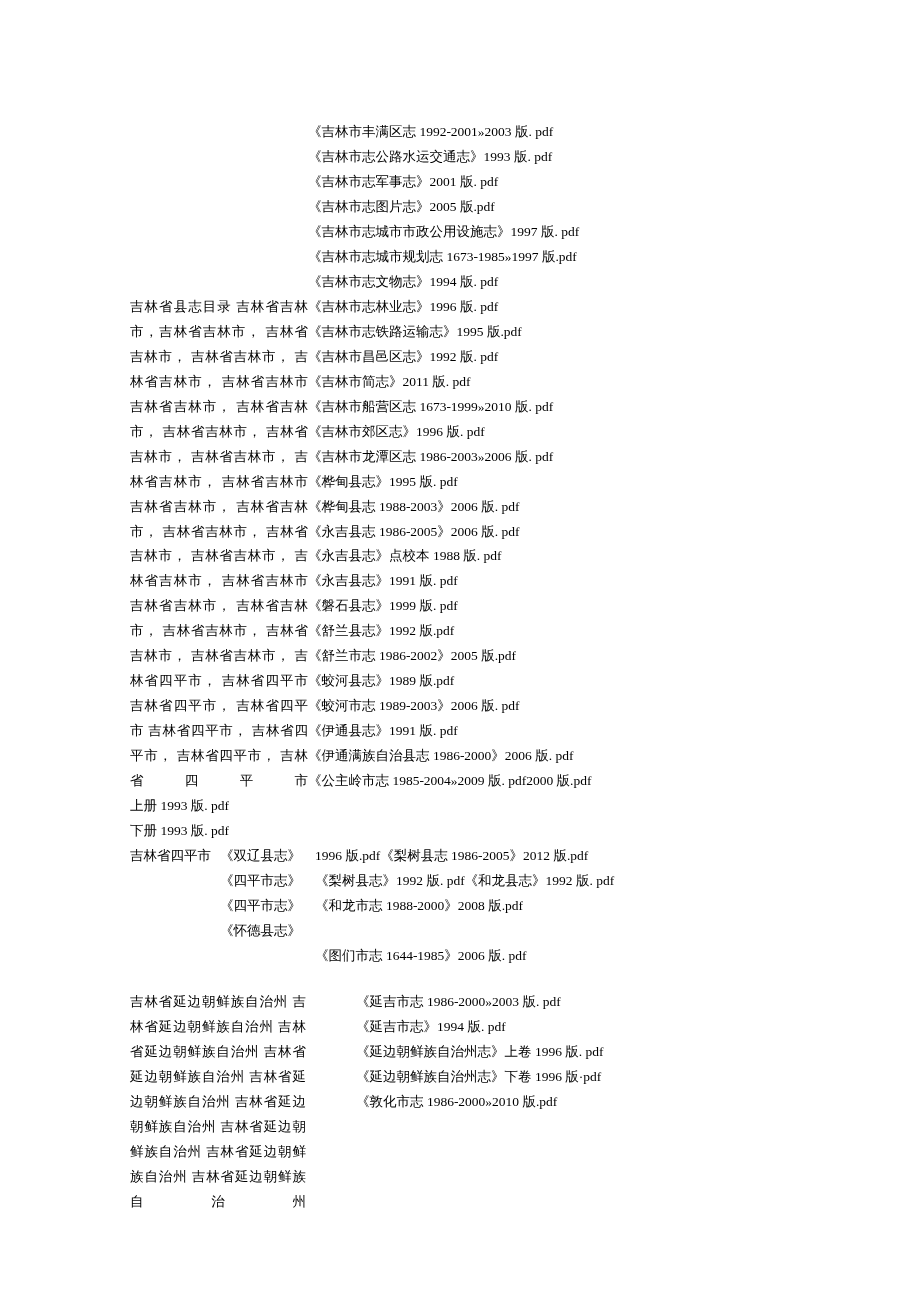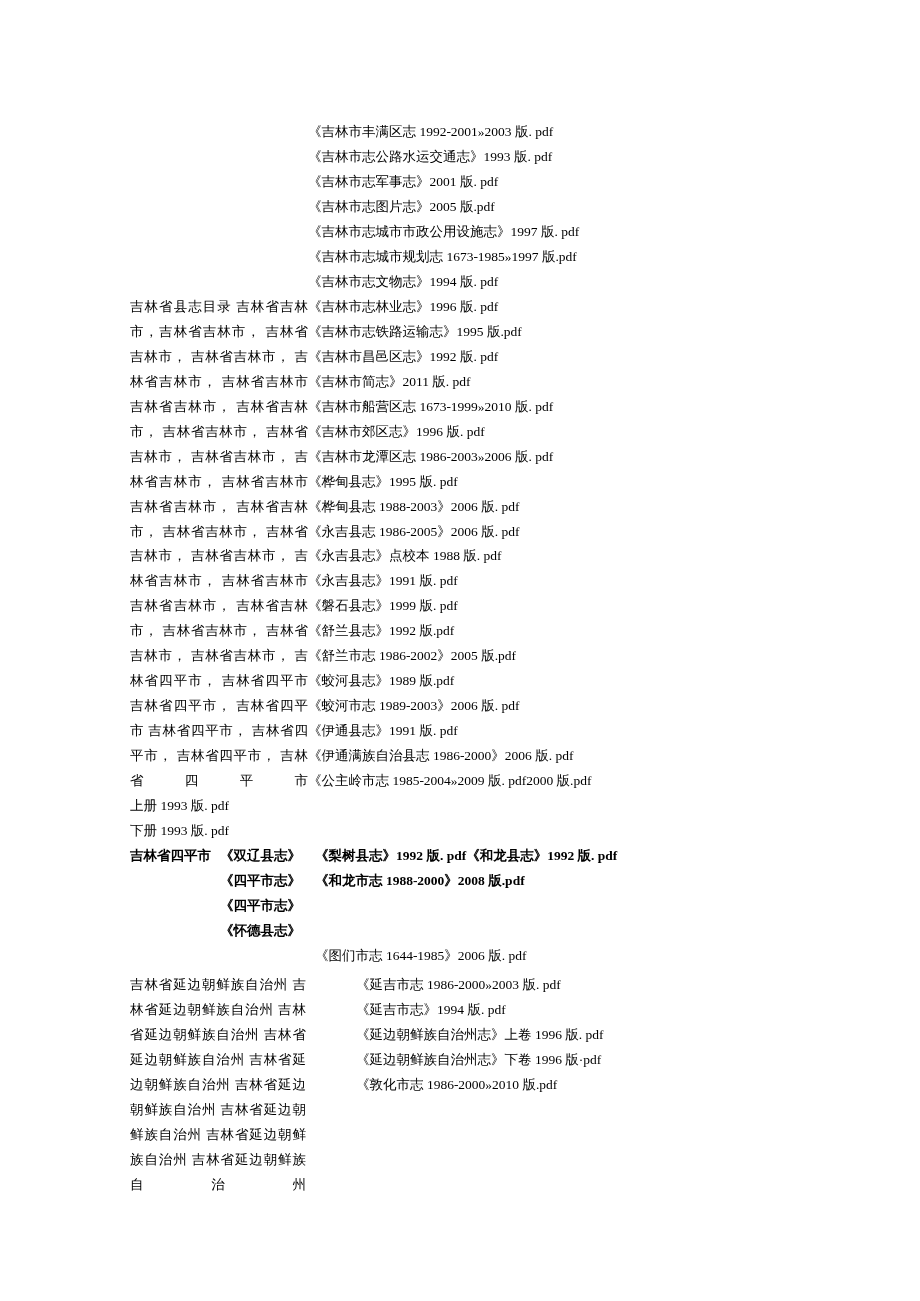--- a/index.html
+++ b/index.html
@@ -20,25 +20,25 @@
     width: 178px;
     flex-shrink: 0;
     text-align: justify;
     text-align-last: justify;
   }
   .right-col {
     flex: 1;
   }
   .row { white-space: nowrap; }
   .tail-block > div { white-space: normal; }
-  .block2-wrap { display: flex; align-items: flex-start; font-weight: bold; }
+  .block2-wrap { display: flex; align-items: flex-start; }
   .b2-left { width: 90px; flex-shrink: 0; }
   .b2-mid { width: 95px; flex-shrink: 0; }
   .b2-right { flex:1; }
-  .block3 { display:flex; align-items:flex-start; margin-top:4px;justify-content:space-between;}
+  .block3 { display:flex; align-items:flex-start; margin-top:21px;justify-content:space-between;}
   .b3-left { width:176px; flex-shrink:0; text-align:justify; text-align-last:justify;}
   .b3-right { flex:1; }
 </style>
 </head>
 <body>
 
 <div class="block1">
   <div class="left-col">吉林省县志目录 吉林省吉林市，吉林省吉林市， 吉林省吉林市， 吉林省吉林市， 吉林省吉林市， 吉林省吉林市 吉林省吉林市， 吉林省吉林市， 吉林省吉林市， 吉林省吉林市， 吉林省吉林市， 吉林省吉林市， 吉林省吉林市 吉林省吉林市， 吉林省吉林市， 吉林省吉林市， 吉林省吉林市， 吉林省吉林市， 吉林省吉林市， 吉林省吉林市 吉林省吉林市， 吉林省吉林市， 吉林省吉林市， 吉林省吉林市， 吉林省吉林市， 吉林省四平市， 吉林省四平市 吉林省四平市， 吉林省四平市 吉林省四平市， 吉林省四平市， 吉林省四平市， 吉林省四平市</div>
   <div class="right-col">
     <div class="row">《吉林市丰满区志 1992-2001»2003 版. pdf</div>
@@ -78,20 +78,21 @@
 
 <div class="block2-wrap">
   <div class="b2-left">吉林省四平市</div>
   <div class="b2-mid">
     <div>《双辽县志》</div>
     <div>《四平市志》</div>
     <div>《四平市志》</div>
     <div>《怀德县志》</div>
   </div>
   <div class="b2-right">
+    <div>1996 版.pdf《梨树县志 1986-2005》2012 版.pdf</div>
     <div>《梨树县志》1992 版. pdf《和龙县志》1992 版. pdf</div>
     <div>《和龙市志 1988-2000》2008 版.pdf</div>
   </div>
 </div>
 <div style="padding-left:185px;font-family:Liberation Serif, serif;">《图们市志 1644-1985》2006 版. pdf</div>
 
 <div class="block3">
   <div class="b3-left">吉林省延边朝鲜族自治州 吉林省延边朝鲜族自治州 吉林省延边朝鲜族自治州 吉林省延边朝鲜族自治州 吉林省延边朝鲜族自治州 吉林省延边朝鲜族自治州 吉林省延边朝鲜族自治州 吉林省延边朝鲜族自治州 吉林省延边朝鲜族自治州</div>
   <div class="b3-right" style="padding-left:50px;">
     <div>《延吉市志 1986-2000»2003 版. pdf</div>

